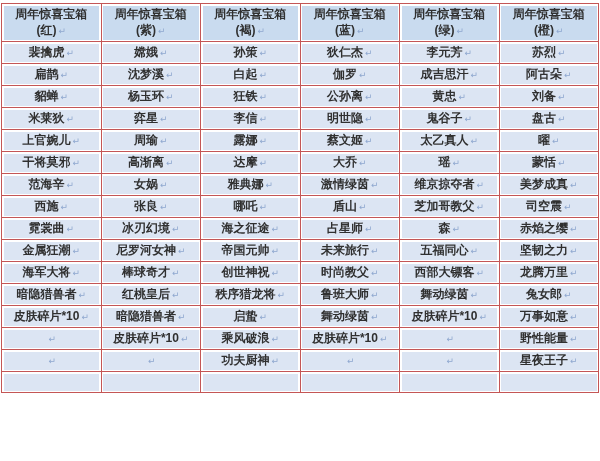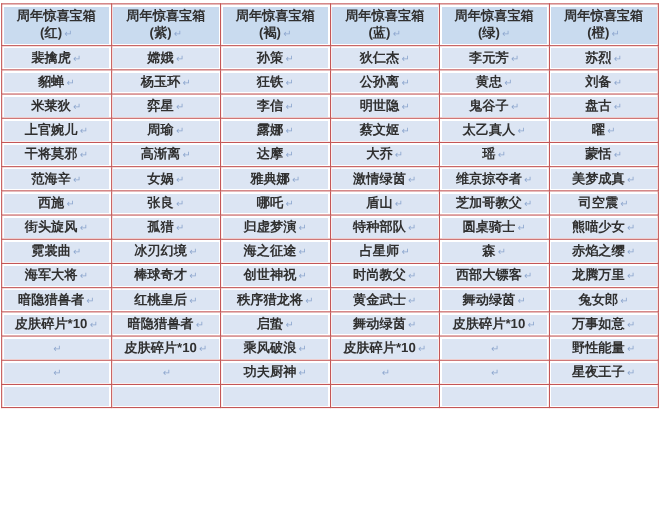--- a/index.html
+++ b/index.html
@@ -90,20 +90,28 @@
     <tbody id="table-body">
         <tr>
           <td><span>裴擒虎</span><span class="mark">↵</span></td>
           <td><span>嫦娥</span><span class="mark">↵</span></td>
           <td><span>孙策</span><span class="mark">↵</span></td>
           <td><span>狄仁杰</span><span class="mark">↵</span></td>
           <td><span>李元芳</span><span class="mark">↵</span></td>
           <td><span>苏烈</span><span class="mark">↵</span></td>
         </tr>
         <tr>
+          <td><span>扁鹊</span><span class="mark">↵</span></td>
+          <td><span>沈梦溪</span><span class="mark">↵</span></td>
+          <td><span>白起</span><span class="mark">↵</span></td>
+          <td><span>伽罗</span><span class="mark">↵</span></td>
+          <td><span>成吉思汗</span><span class="mark">↵</span></td>
+          <td><span>阿古朵</span><span class="mark">↵</span></td>
+        </tr>
+        <tr>
           <td><span>貂蝉</span><span class="mark">↵</span></td>
           <td><span>杨玉环</span><span class="mark">↵</span></td>
           <td><span>狂铁</span><span class="mark">↵</span></td>
           <td><span>公孙离</span><span class="mark">↵</span></td>
           <td><span>黄忠</span><span class="mark">↵</span></td>
           <td><span>刘备</span><span class="mark">↵</span></td>
         </tr>
         <tr>
           <td><span>米莱狄</span><span class="mark">↵</span></td>
           <td><span>弈星</span><span class="mark">↵</span></td>
@@ -138,48 +146,48 @@
         </tr>
         <tr>
           <td><span>西施</span><span class="mark">↵</span></td>
           <td><span>张良</span><span class="mark">↵</span></td>
           <td><span>哪吒</span><span class="mark">↵</span></td>
           <td><span>盾山</span><span class="mark">↵</span></td>
           <td><span>芝加哥教父</span><span class="mark">↵</span></td>
           <td><span>司空震</span><span class="mark">↵</span></td>
         </tr>
         <tr>
-          <td><span>街头旋风</span><span class="mark">↵</span></td>
-          <td><span>孤猎</span><span class="mark">↵</span></td>
-          <td><span>归虚梦演</span><span class="mark">↵</span></td>
-          <td><span>特种部队</span><span class="mark">↵</span></td>
-          <td><span>圆桌骑士</span><span class="mark">↵</span></td>
-          <td><span>熊喵少女</span><span class="mark">↵</span></td>
-        </tr>
-        <tr>
           <td><span>霓裳曲</span><span class="mark">↵</span></td>
           <td><span>冰刃幻境</span><span class="mark">↵</span></td>
           <td><span>海之征途</span><span class="mark">↵</span></td>
           <td><span>占星师</span><span class="mark">↵</span></td>
           <td><span>森</span><span class="mark">↵</span></td>
           <td><span>赤焰之缨</span><span class="mark">↵</span></td>
         </tr>
         <tr>
+          <td><span>金属狂潮</span><span class="mark">↵</span></td>
+          <td><span>尼罗河女神</span><span class="mark">↵</span></td>
+          <td><span>帝国元帅</span><span class="mark">↵</span></td>
+          <td><span>未来旅行</span><span class="mark">↵</span></td>
+          <td><span>五福同心</span><span class="mark">↵</span></td>
+          <td><span>坚韧之力</span><span class="mark">↵</span></td>
+        </tr>
+        <tr>
           <td><span>海军大将</span><span class="mark">↵</span></td>
           <td><span>棒球奇才</span><span class="mark">↵</span></td>
           <td><span>创世神祝</span><span class="mark">↵</span></td>
           <td><span>时尚教父</span><span class="mark">↵</span></td>
           <td><span>西部大镖客</span><span class="mark">↵</span></td>
           <td><span>龙腾万里</span><span class="mark">↵</span></td>
         </tr>
         <tr>
           <td><span>暗隐猎兽者</span><span class="mark">↵</span></td>
           <td><span>红桃皇后</span><span class="mark">↵</span></td>
           <td><span>秩序猎龙将</span><span class="mark">↵</span></td>
-          <td><span>黄金武士</span><span class="mark">↵</span></td>
+          <td><span>鲁班大师</span><span class="mark">↵</span></td>
           <td><span>舞动绿茵</span><span class="mark">↵</span></td>
           <td><span>兔女郎</span><span class="mark">↵</span></td>
         </tr>
         <tr>
           <td><span>皮肤碎片*10</span><span class="mark">↵</span></td>
           <td><span>暗隐猎兽者</span><span class="mark">↵</span></td>
           <td><span>启蛰</span><span class="mark">↵</span></td>
           <td><span>舞动绿茵</span><span class="mark">↵</span></td>
           <td><span>皮肤碎片*10</span><span class="mark">↵</span></td>
           <td><span>万事如意</span><span class="mark">↵</span></td>

